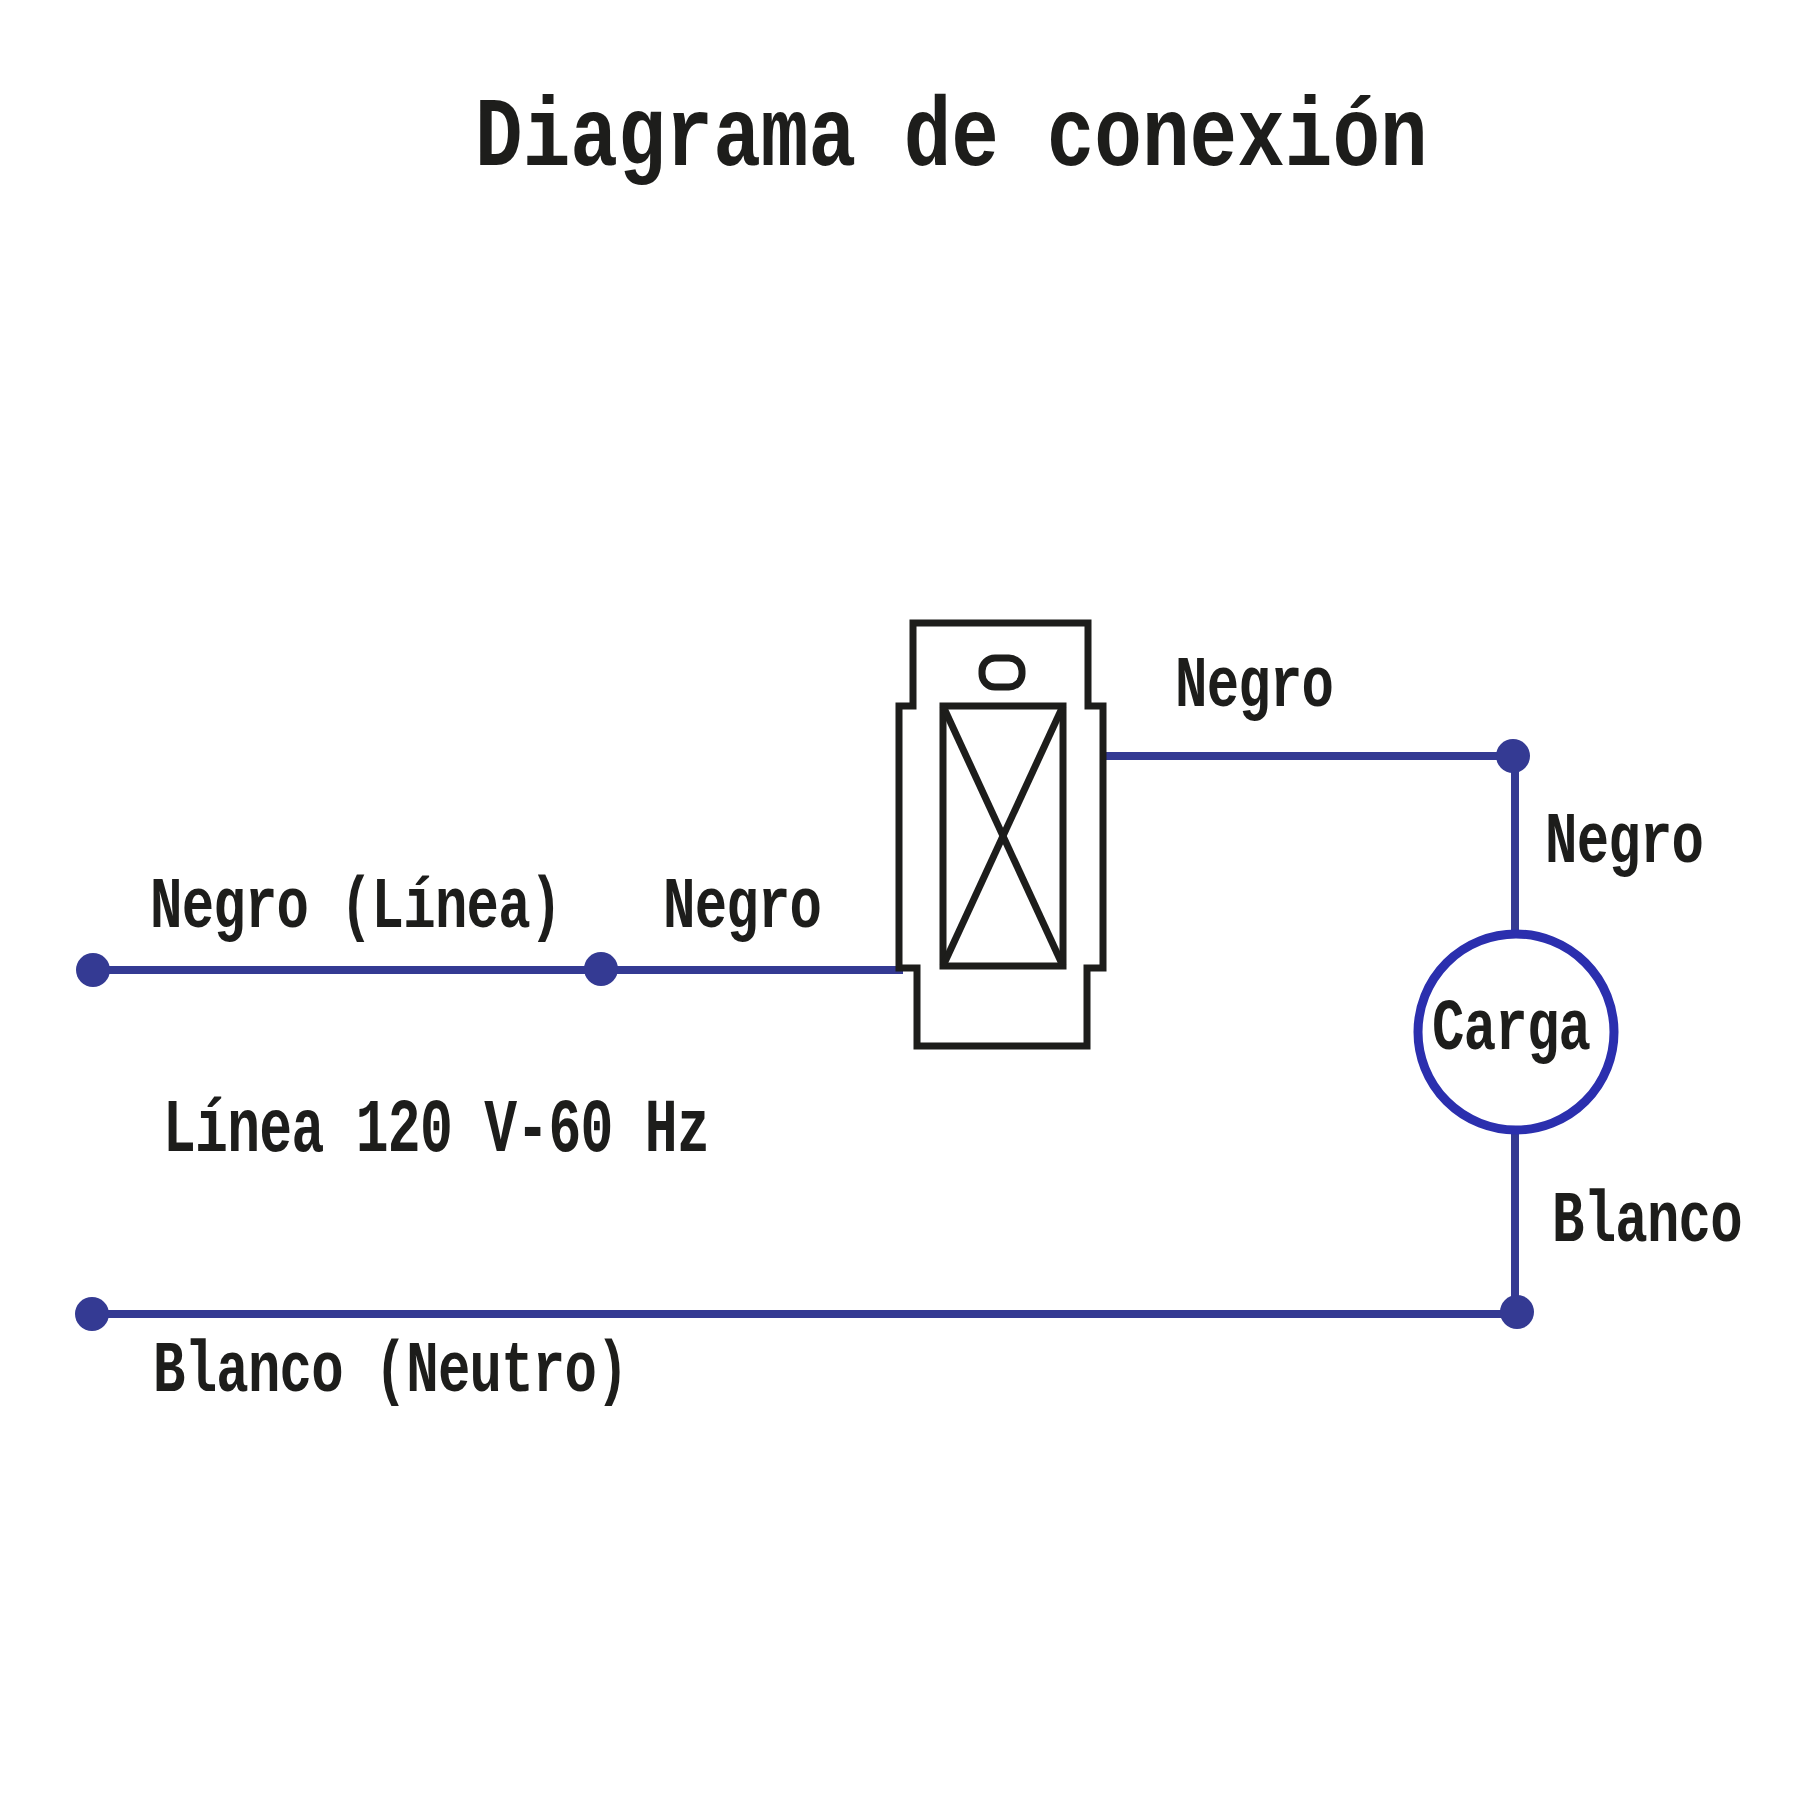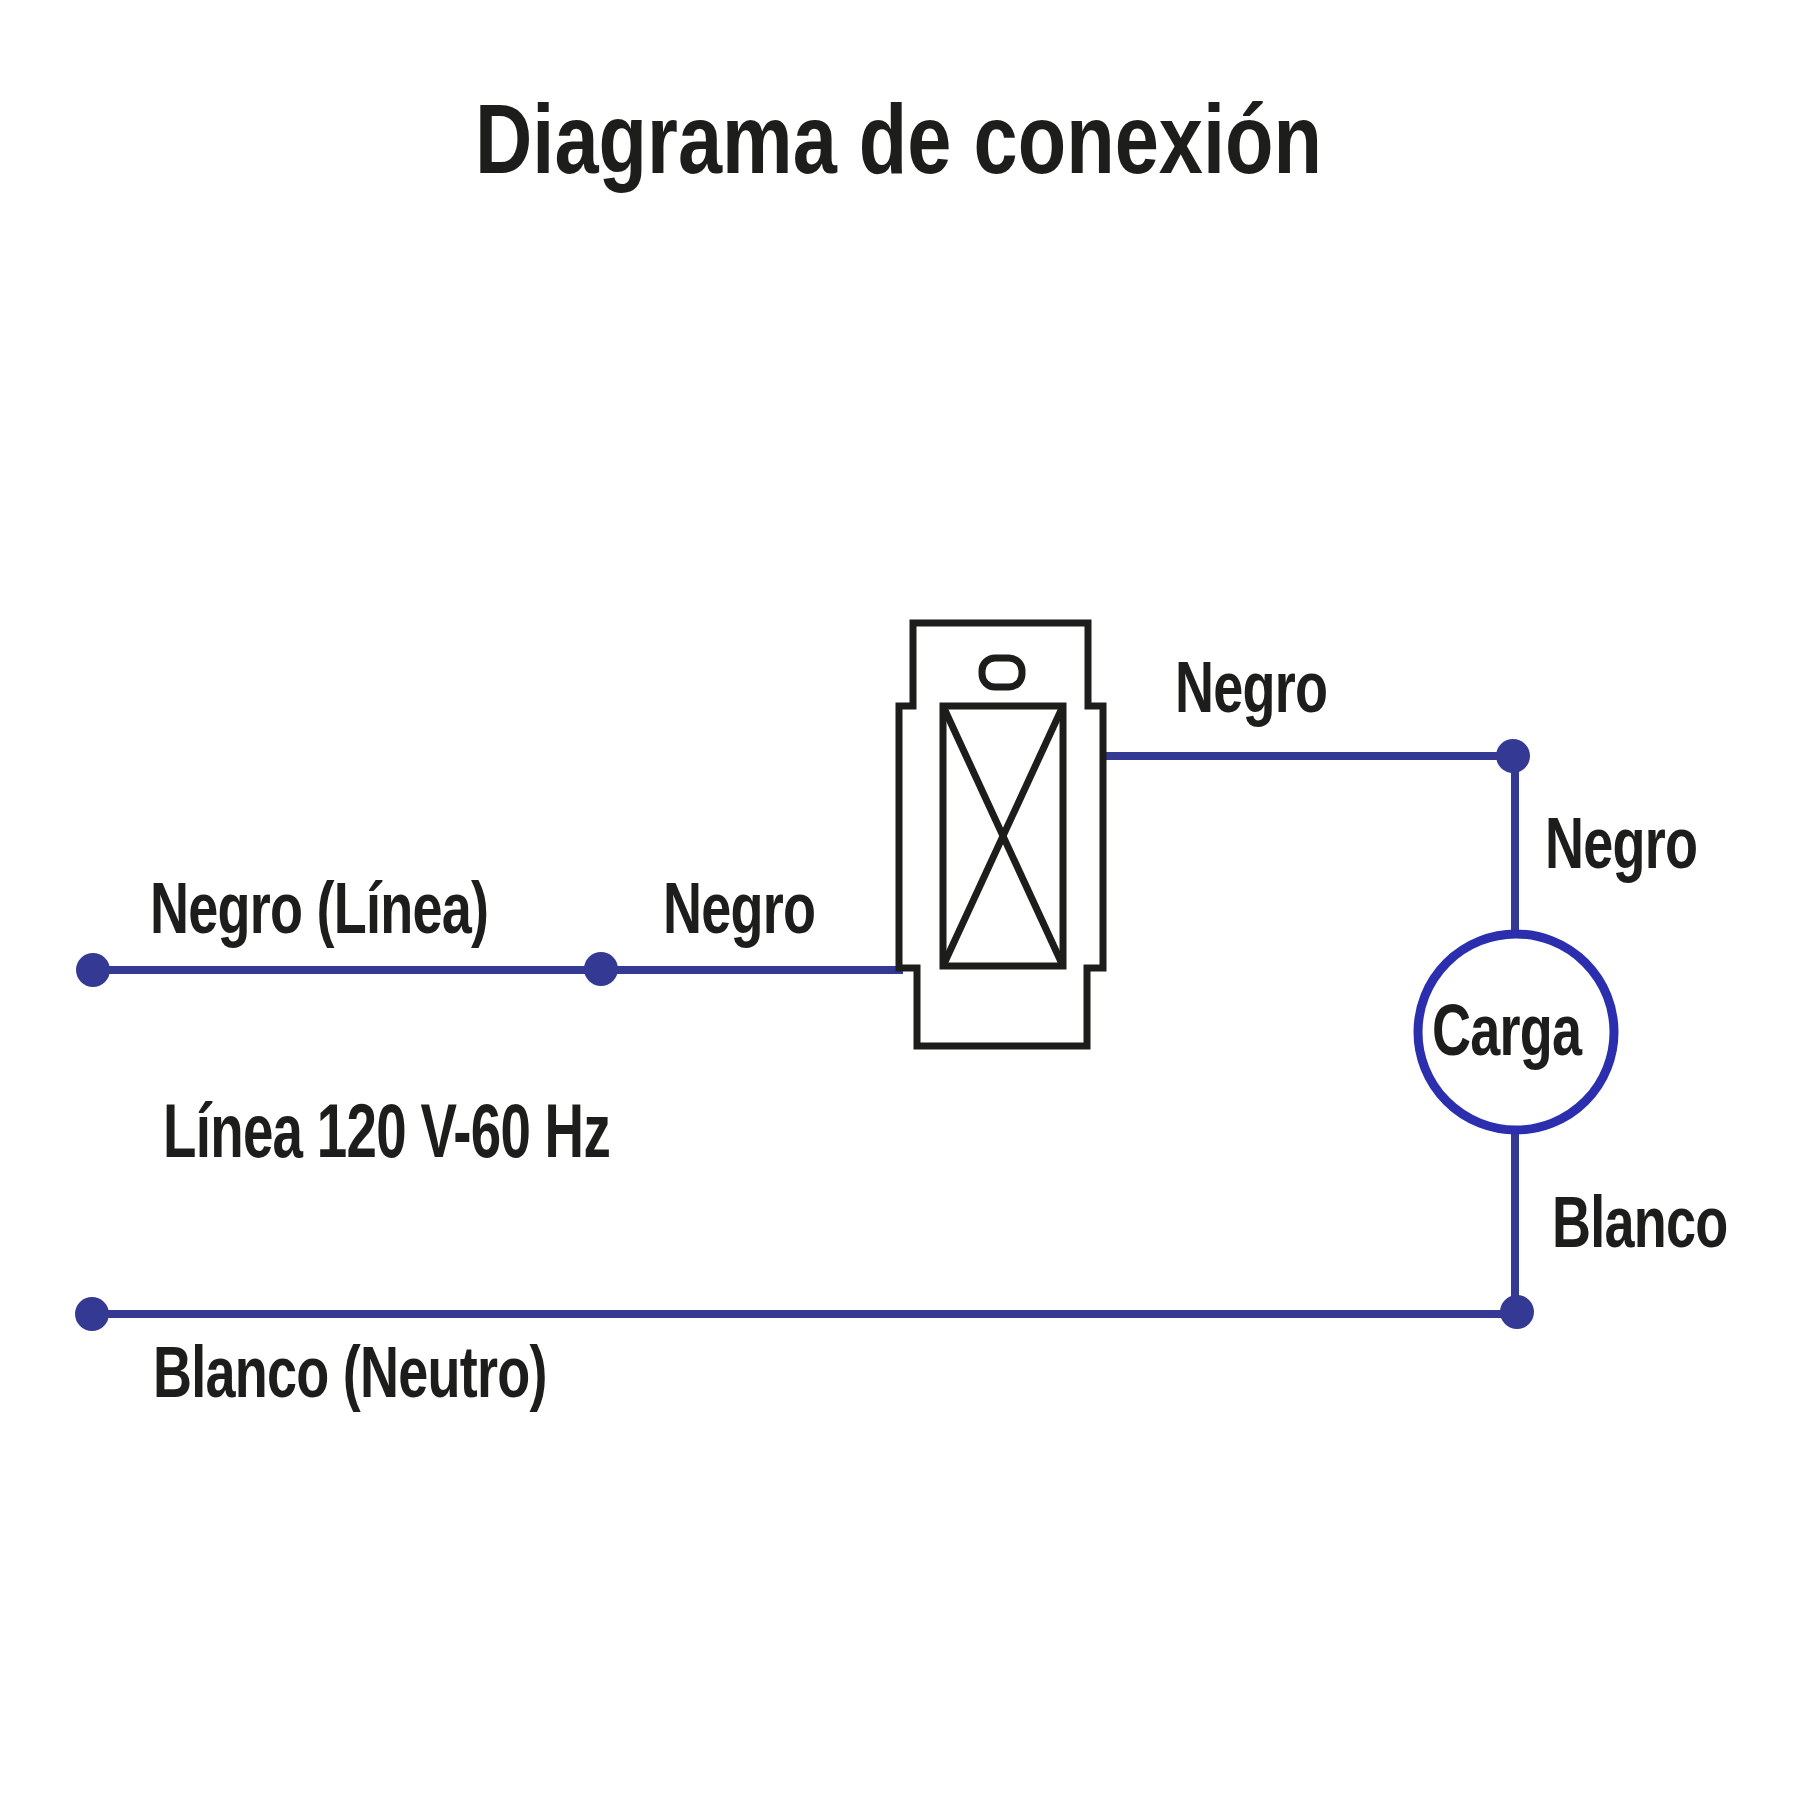--- a/index.html
+++ b/index.html
@@ -1,18 +1,18 @@
 <!DOCTYPE html>
 <html style="--wire: #343a93; --load-outline: #2b2fae; --ink: #1d1d1b; --background: #ffffff;"><head>
 <meta charset="utf-8">
 <style>
   html,body { margin:0; padding:0; background:#ffffff; }
   .canvas {
     position:relative; width:1763px; height:1800px; background:#ffffff;
-    font-family:Liberation Sans, sans-serif; overflow:hidden;
+    font-family:Liberation Mono, monospace; overflow:hidden;
   }
   svg.diagram { position:absolute; left:0; top:0; width:1800px; height:1800px; }
 
   .wire   { stroke:var(--wire,#343a93); stroke-width:8; fill:none; }
   .dot    { fill:var(--wire,#343a93); stroke:none; }
   .ink    { stroke:var(--ink,#1d1d1b); stroke-width:7; fill:#ffffff; }
   .inkln  { stroke:var(--ink,#1d1d1b); stroke-width:7; fill:none; }
   .load   { stroke:var(--load-outline,#2b2fae); stroke-width:9; fill:#ffffff; }
 
   .title {

